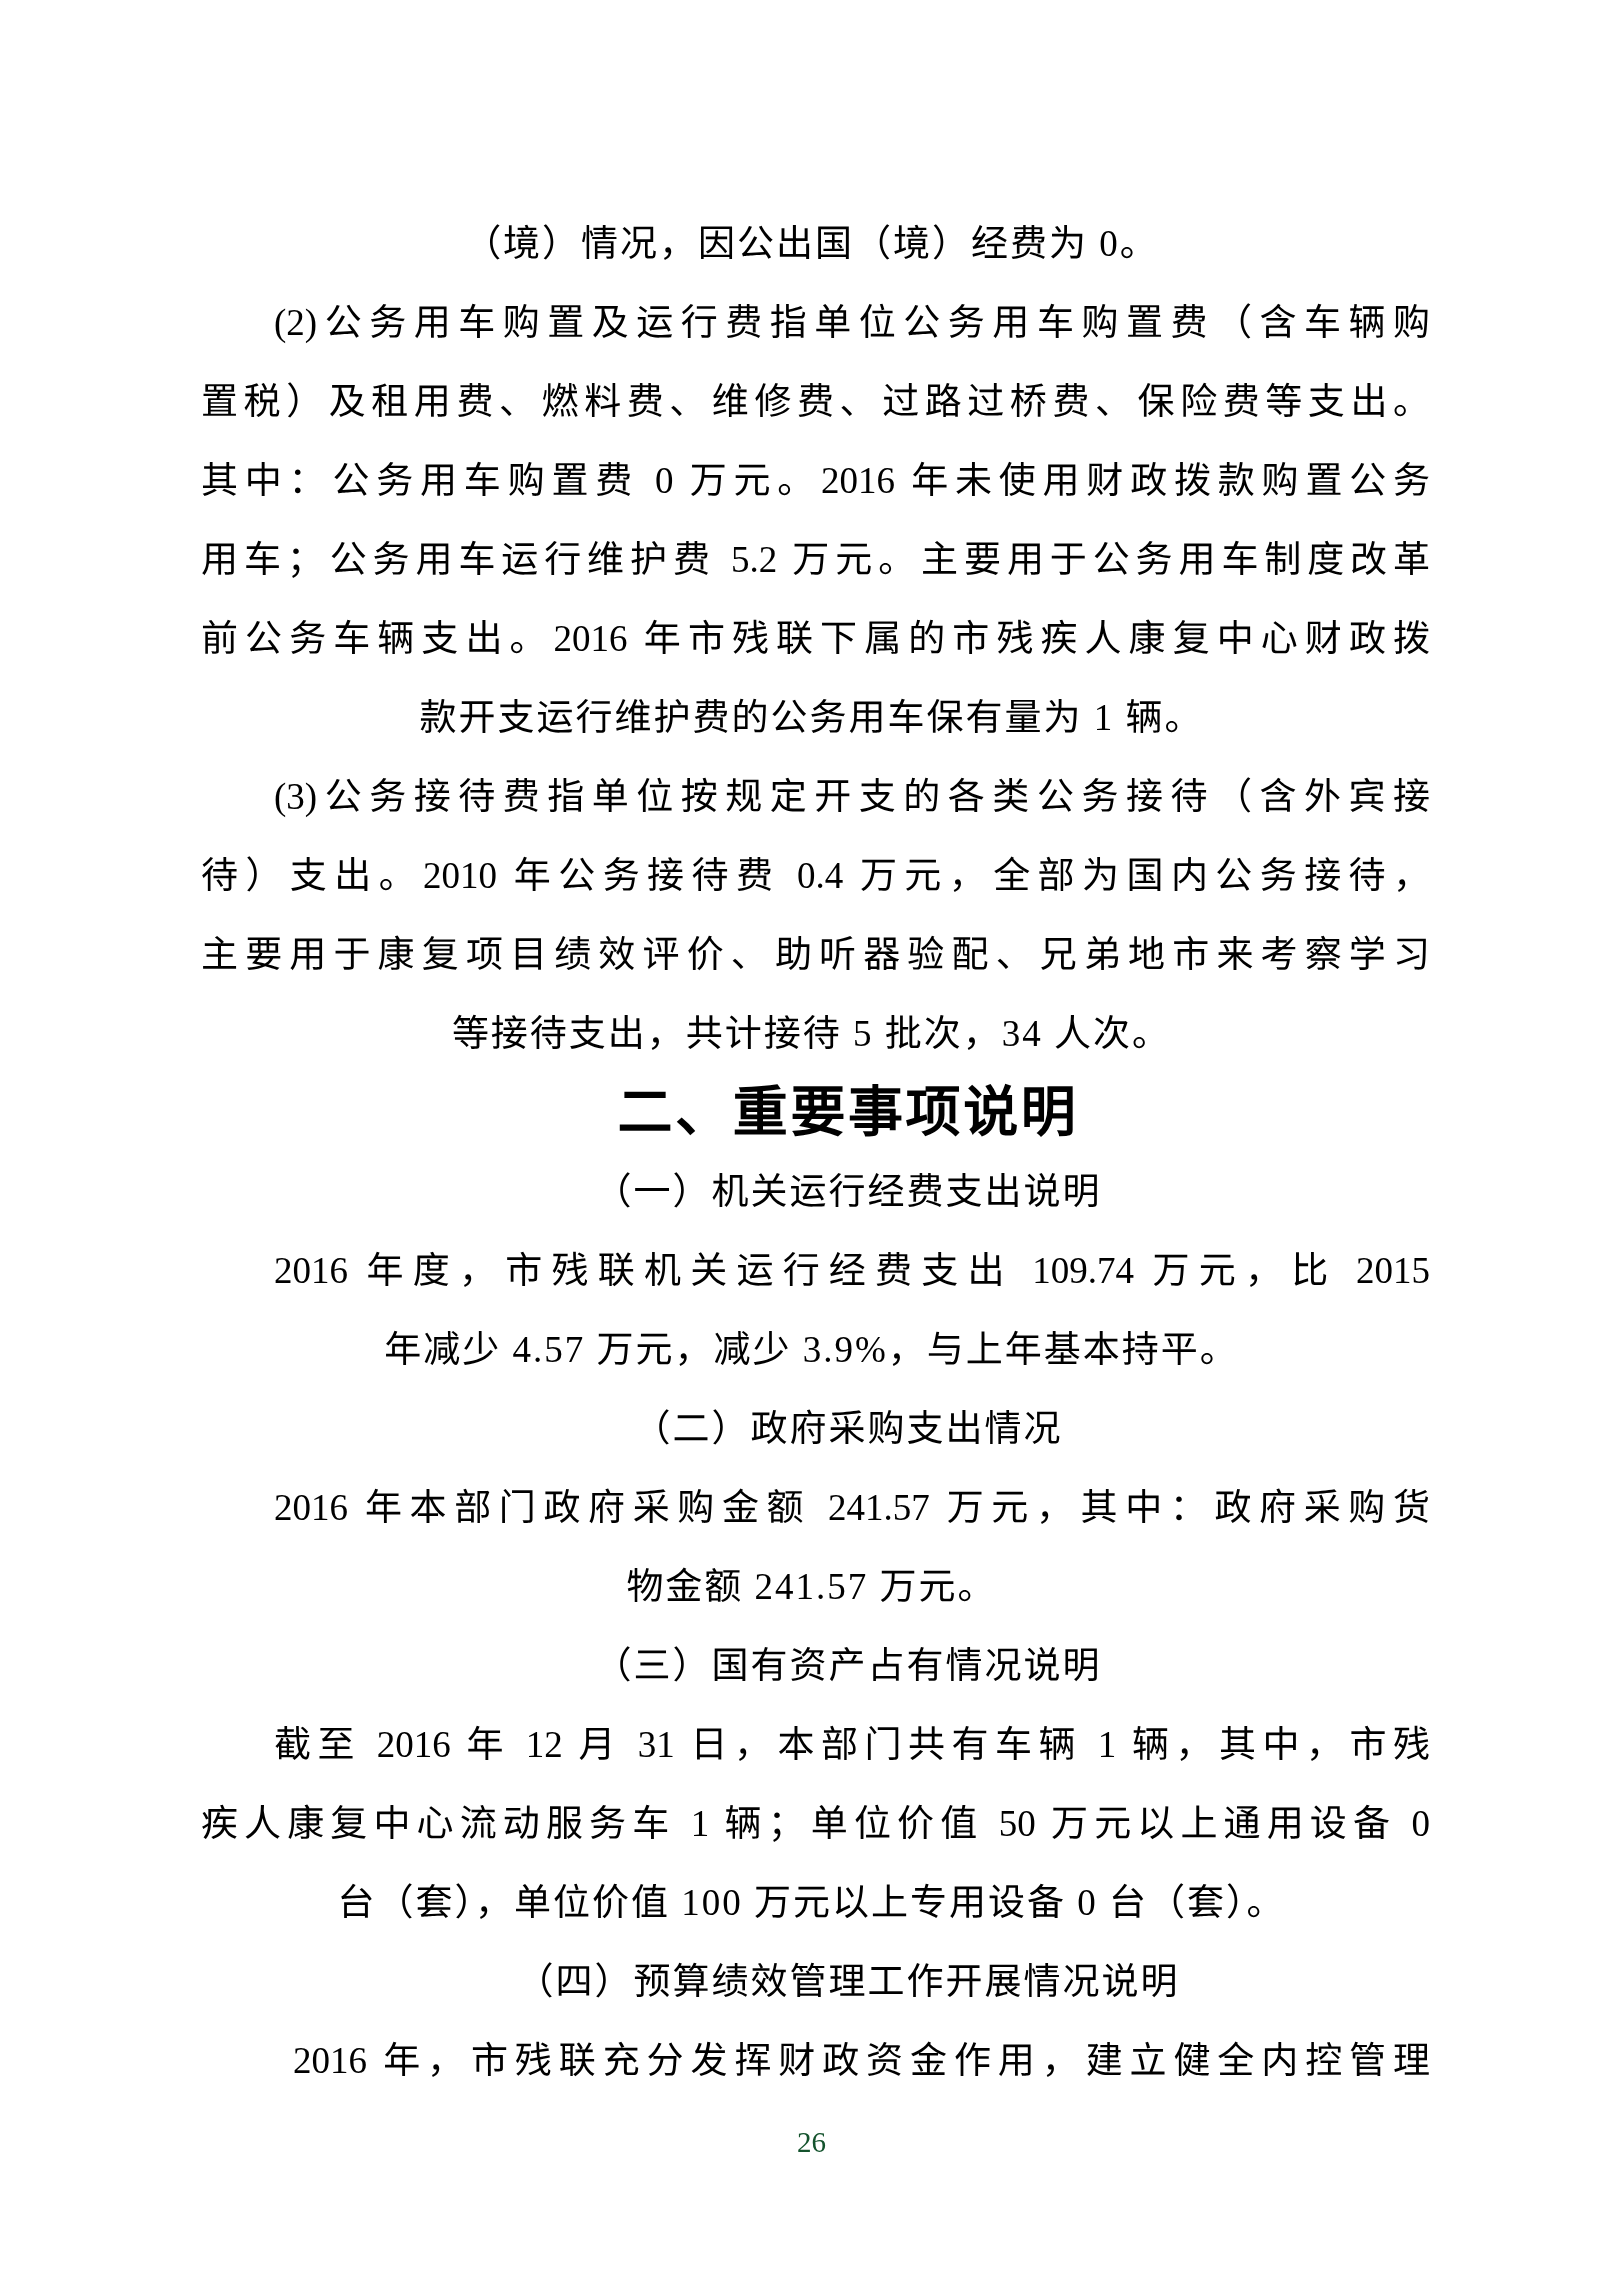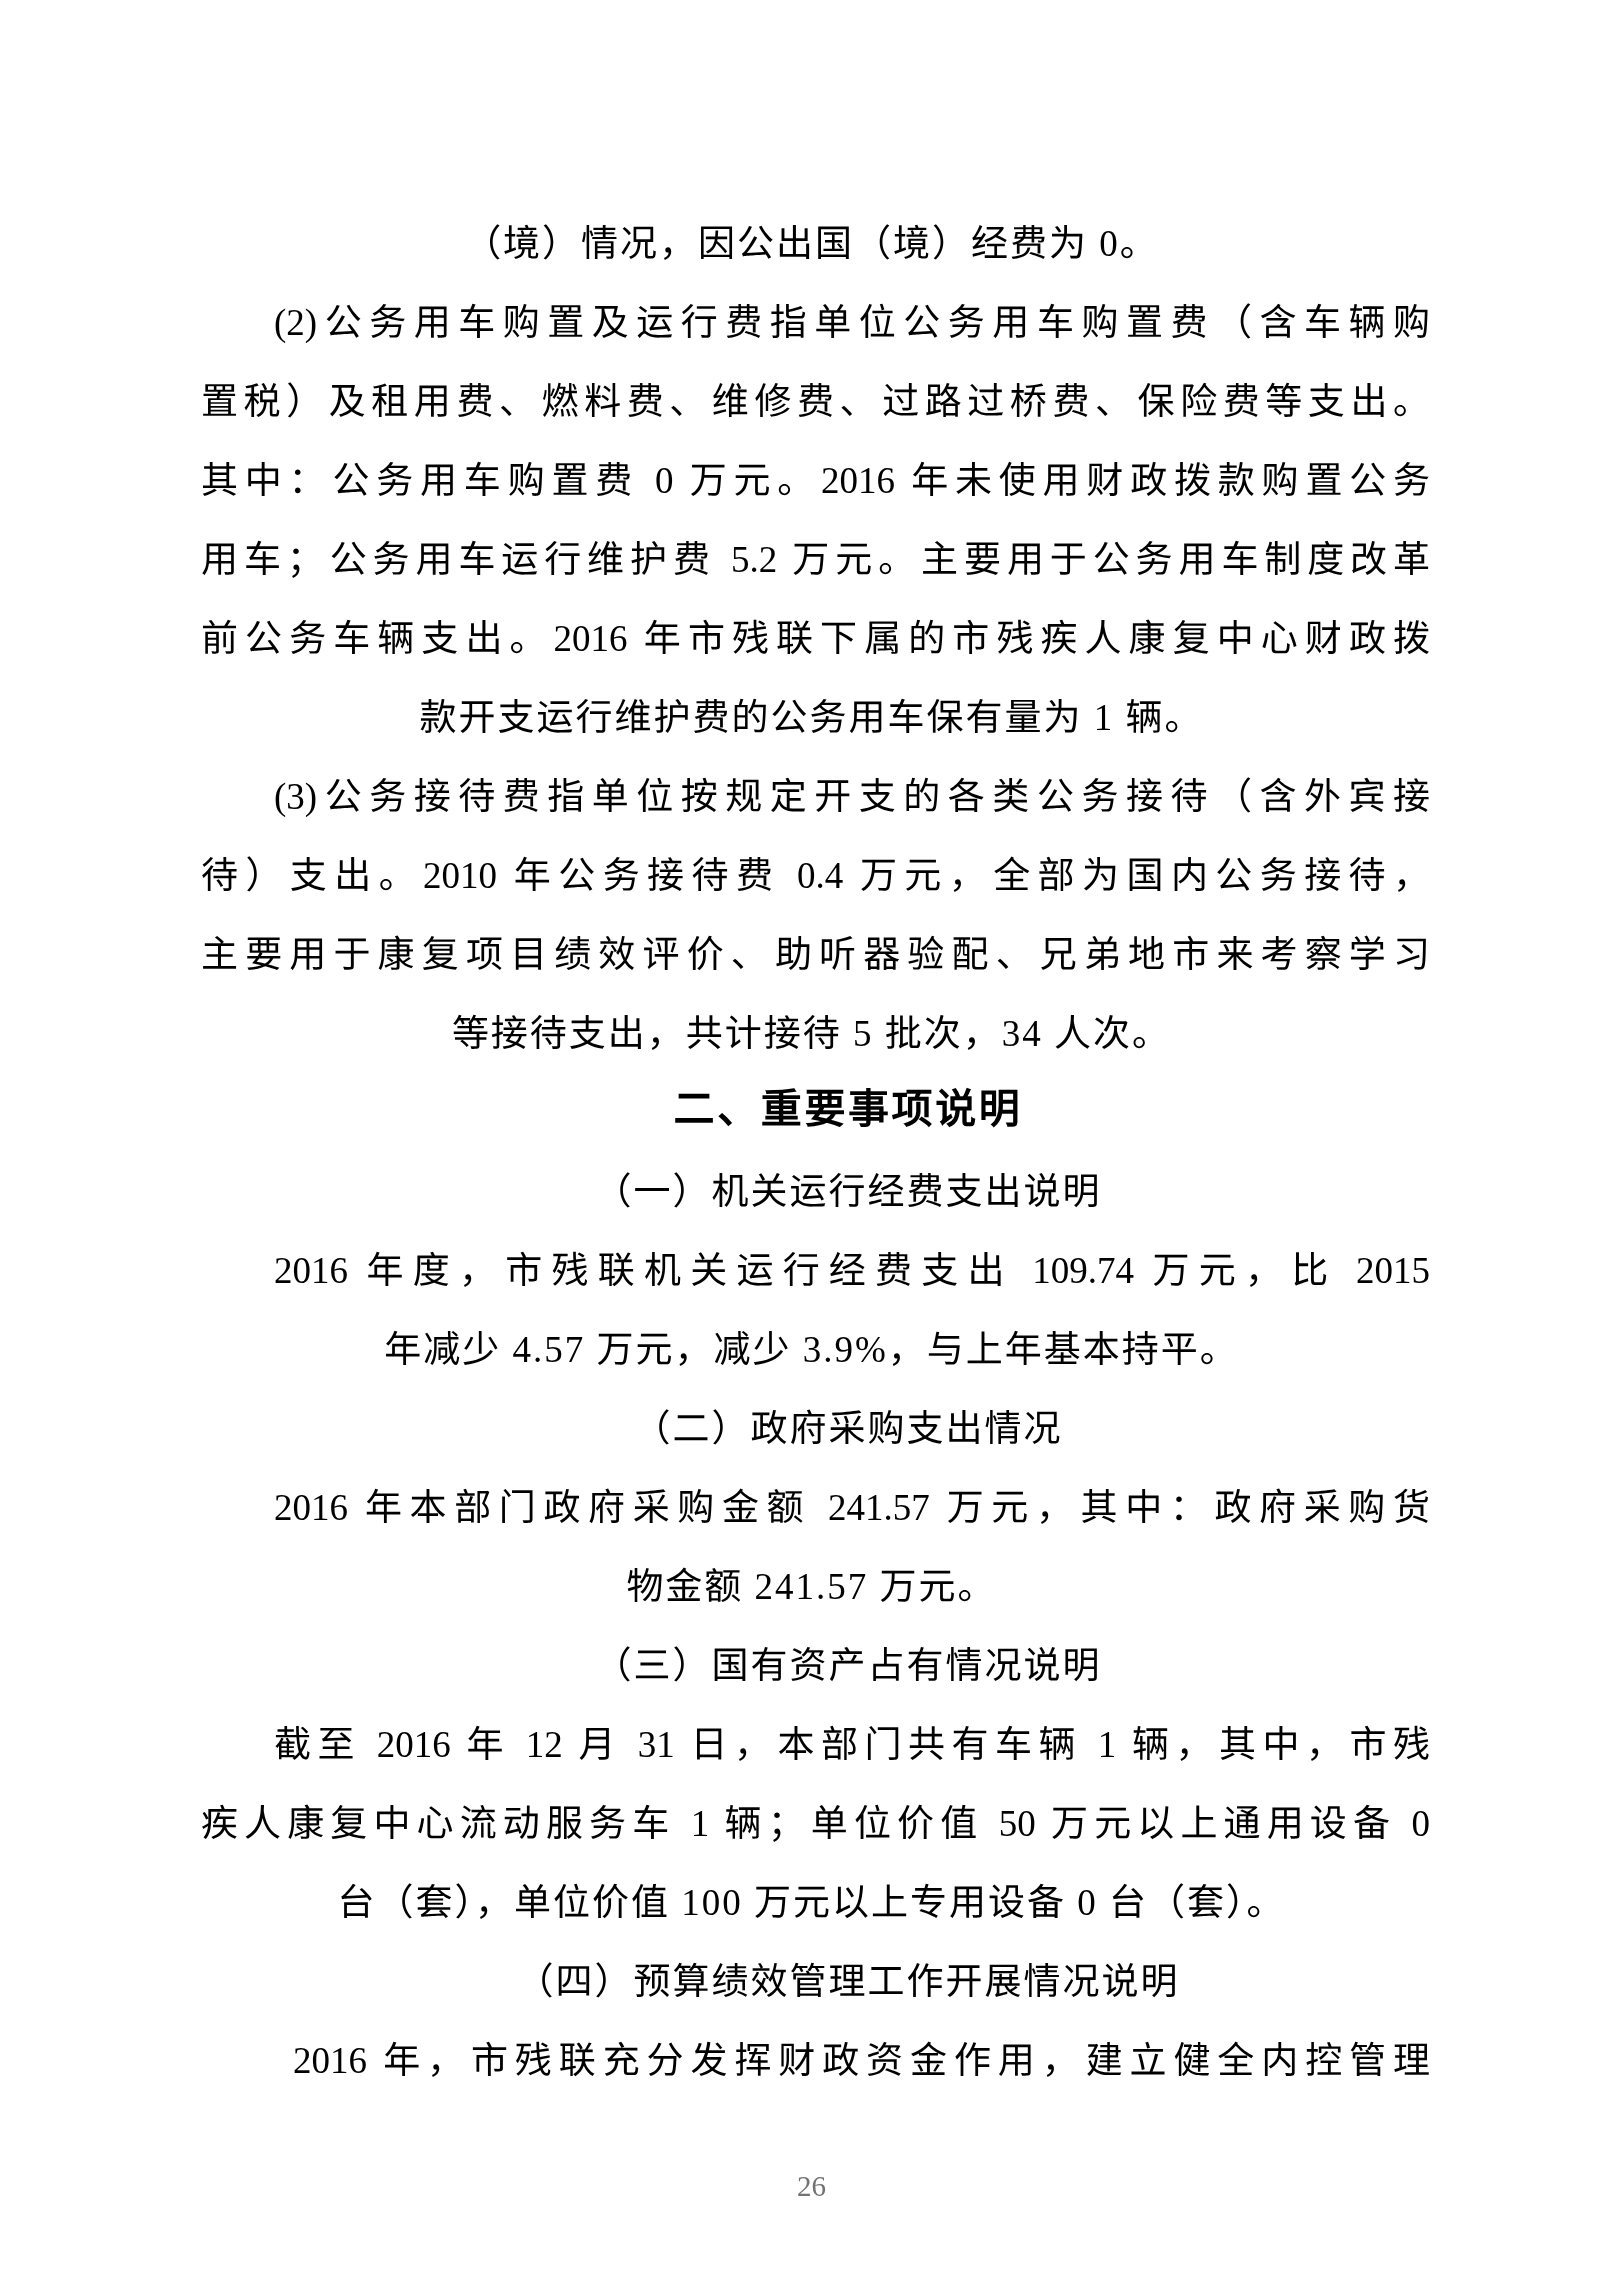--- a/index.html
+++ b/index.html
@@ -40,37 +40,36 @@
     letter-spacing: 0;
     margin-left: 8px;
   }
   .ln.ind {
     text-indent: 73px;
   }
   .ln.ind-wide {
     text-indent: 92px;
   }
   .ln.heading {
-    font-family: Liberation Mono, monospace;
+    font-family: Liberation Sans, sans-serif;
     font-weight: bold;
-    font-size: 41px;
+    font-size: 55px;
     letter-spacing: 2.6px;
   }
   .page-number {
     position: absolute;
     top: 2119px;
     left: 0;
     width: 1623px;
     height: 46px;
     line-height: 46px;
     text-align: center;
     font-family: "Liberation Serif", "DejaVu Serif", serif;
     font-size: 29px;
-    color: #737373;
-    margin-top: 44px;
+    color: #14532d;
   }
 </style>
 </head>
 <body>
 
 <div class="page">
   <div class="text-block">
     <div class="ln">（境）情况，因公出国（境）经费为 0。</div>
     <div class="ln jf ind">(2)公务用车购置及运行费指单位公务用车购置费（含车辆购</div>
     <div class="ln jf">置税）及租用费、燃料费、维修费、过路过桥费、保险费等支出。</div>

